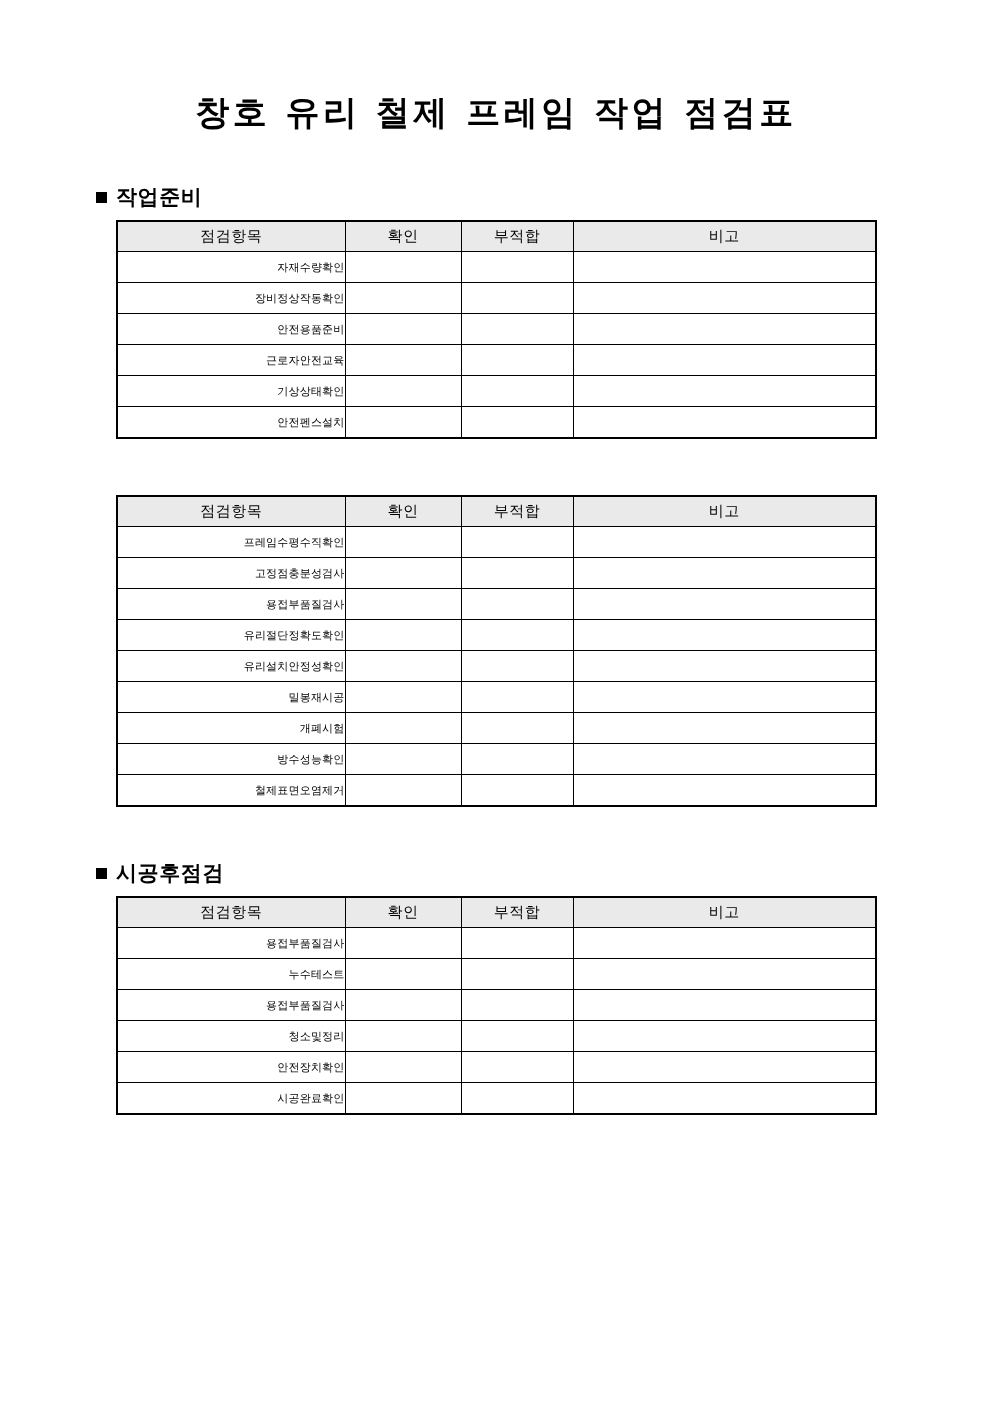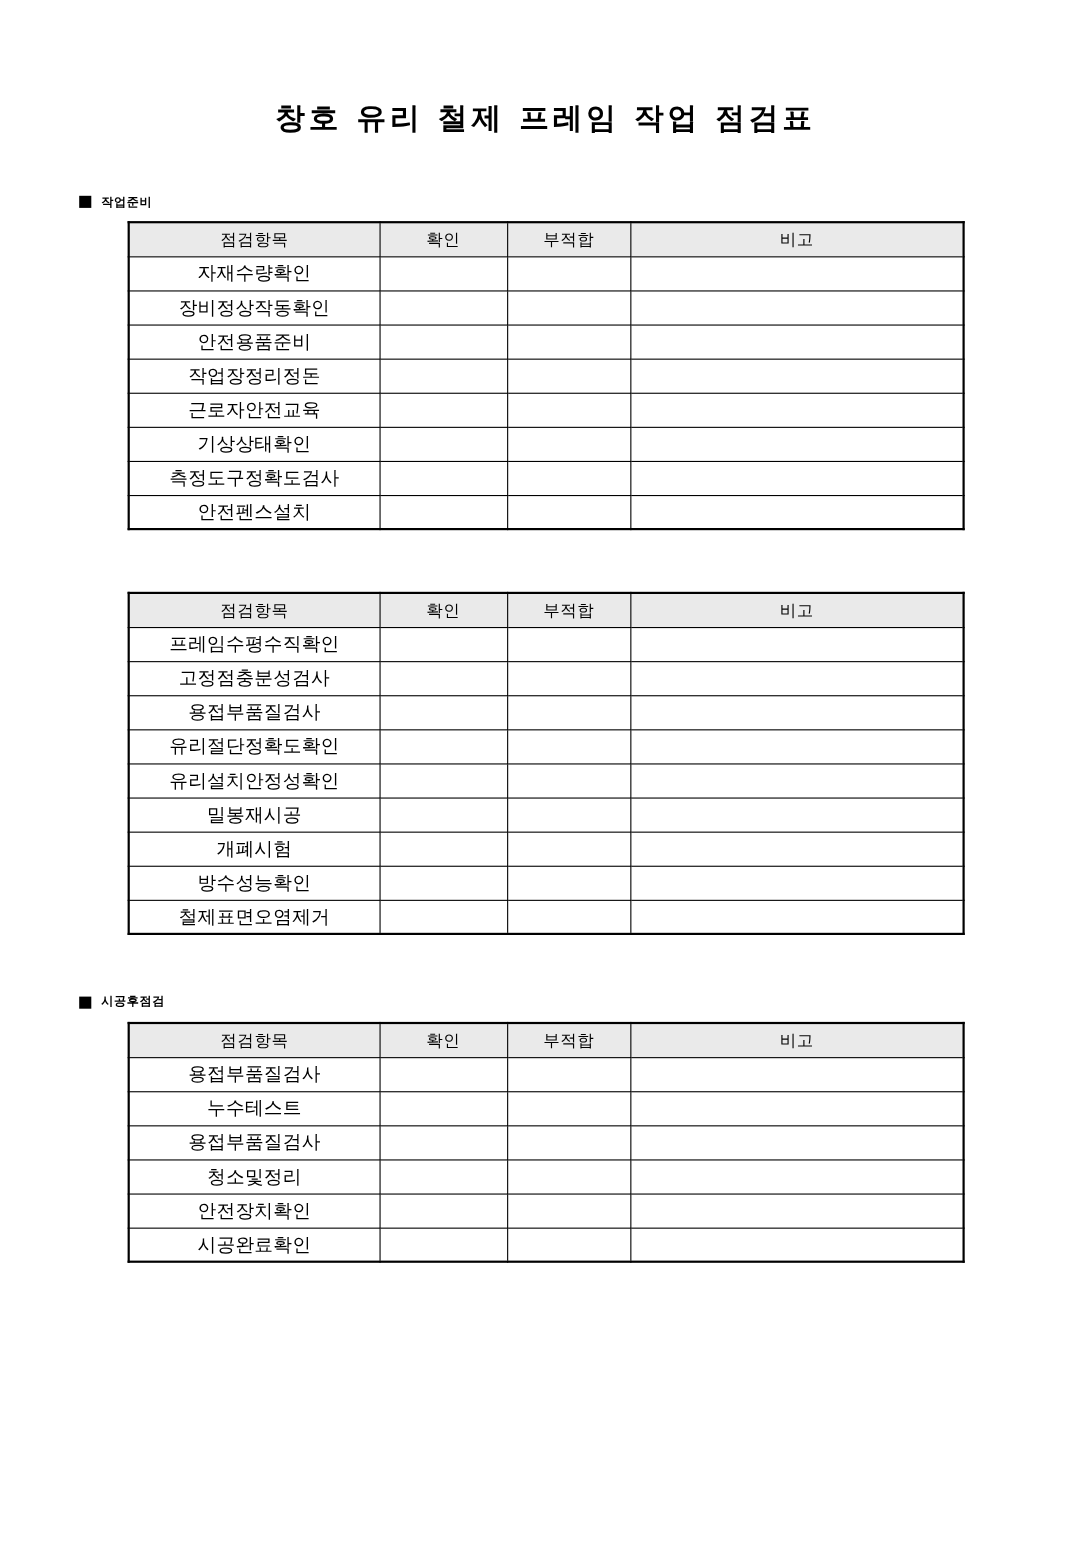--- a/index.html
+++ b/index.html
@@ -20,43 +20,43 @@
     width: 992px;
     height: 1403px;
     box-sizing: border-box;
     padding: 0;
     position: relative;
   }
 
   
   .doc-title {
     text-align: center;
-    font-size: 27px;
+    font-size: 34px;
     font-weight: bold;
     letter-spacing: 3.5px;
     margin: 0;
     padding-top: 92px;
     line-height: 1.2;
     color: #000000;
   }
 
   
   .section {
     margin: 0;
     padding: 0;
   }
   .section-1 { margin-top: 54px; }
   .section-2 { margin-top: 56px; }
   .section-3 { margin-top: 56px; font-family: Liberation Serif, serif; }
 
   .section-header {
     display: flex;
     align-items: center;
-    margin-left: 72px;
-    font-size: 11px;
+    margin-left: 96px;
+    font-size: 21px;
     font-weight: bold;
     letter-spacing: 0.6px;
     margin-bottom: 12px;
   }
   .bullet-square {
     display: inline-block;
     width: 11px;
     height: 11px;
     background: #000000;
     margin-right: 9px;
@@ -88,23 +88,23 @@
     font-size: 15px;
     letter-spacing: 0.5px;
     vertical-align: middle;
     margin-left: 24px;
   }
   .check-table tbody td {
     background: #ffffff;
     vertical-align: middle;
   }
   .cell-item {
-    text-align: center;
+    text-align: right;
     padding-left: 10px;
-    font-size: 17px;
+    font-size: 11px;
     letter-spacing: 0.2px;
   }
   .cell-blank {
     text-align: center;
   }
 
   
   col.col-item   { width: 228px; }
   col.col-check  { width: 116px; }
   col.col-fail   { width: 112px; }
@@ -150,39 +150,27 @@
           <td class="cell-blank"></td>
           <td class="cell-blank"></td>
         </tr>
         <tr>
           <td class="cell-item">안전용품준비</td>
           <td class="cell-blank"></td>
           <td class="cell-blank"></td>
           <td class="cell-blank"></td>
         </tr>
         <tr>
-          <td class="cell-item">작업장정리정돈</td>
-          <td class="cell-blank"></td>
-          <td class="cell-blank"></td>
-          <td class="cell-blank"></td>
-        </tr>
-        <tr>
           <td class="cell-item">근로자안전교육</td>
           <td class="cell-blank"></td>
           <td class="cell-blank"></td>
           <td class="cell-blank"></td>
         </tr>
         <tr>
           <td class="cell-item">기상상태확인</td>
-          <td class="cell-blank"></td>
-          <td class="cell-blank"></td>
-          <td class="cell-blank"></td>
-        </tr>
-        <tr>
-          <td class="cell-item">측정도구정확도검사</td>
           <td class="cell-blank"></td>
           <td class="cell-blank"></td>
           <td class="cell-blank"></td>
         </tr>
         <tr>
           <td class="cell-item">안전펜스설치</td>
           <td class="cell-blank"></td>
           <td class="cell-blank"></td>
           <td class="cell-blank"></td>
         </tr>

